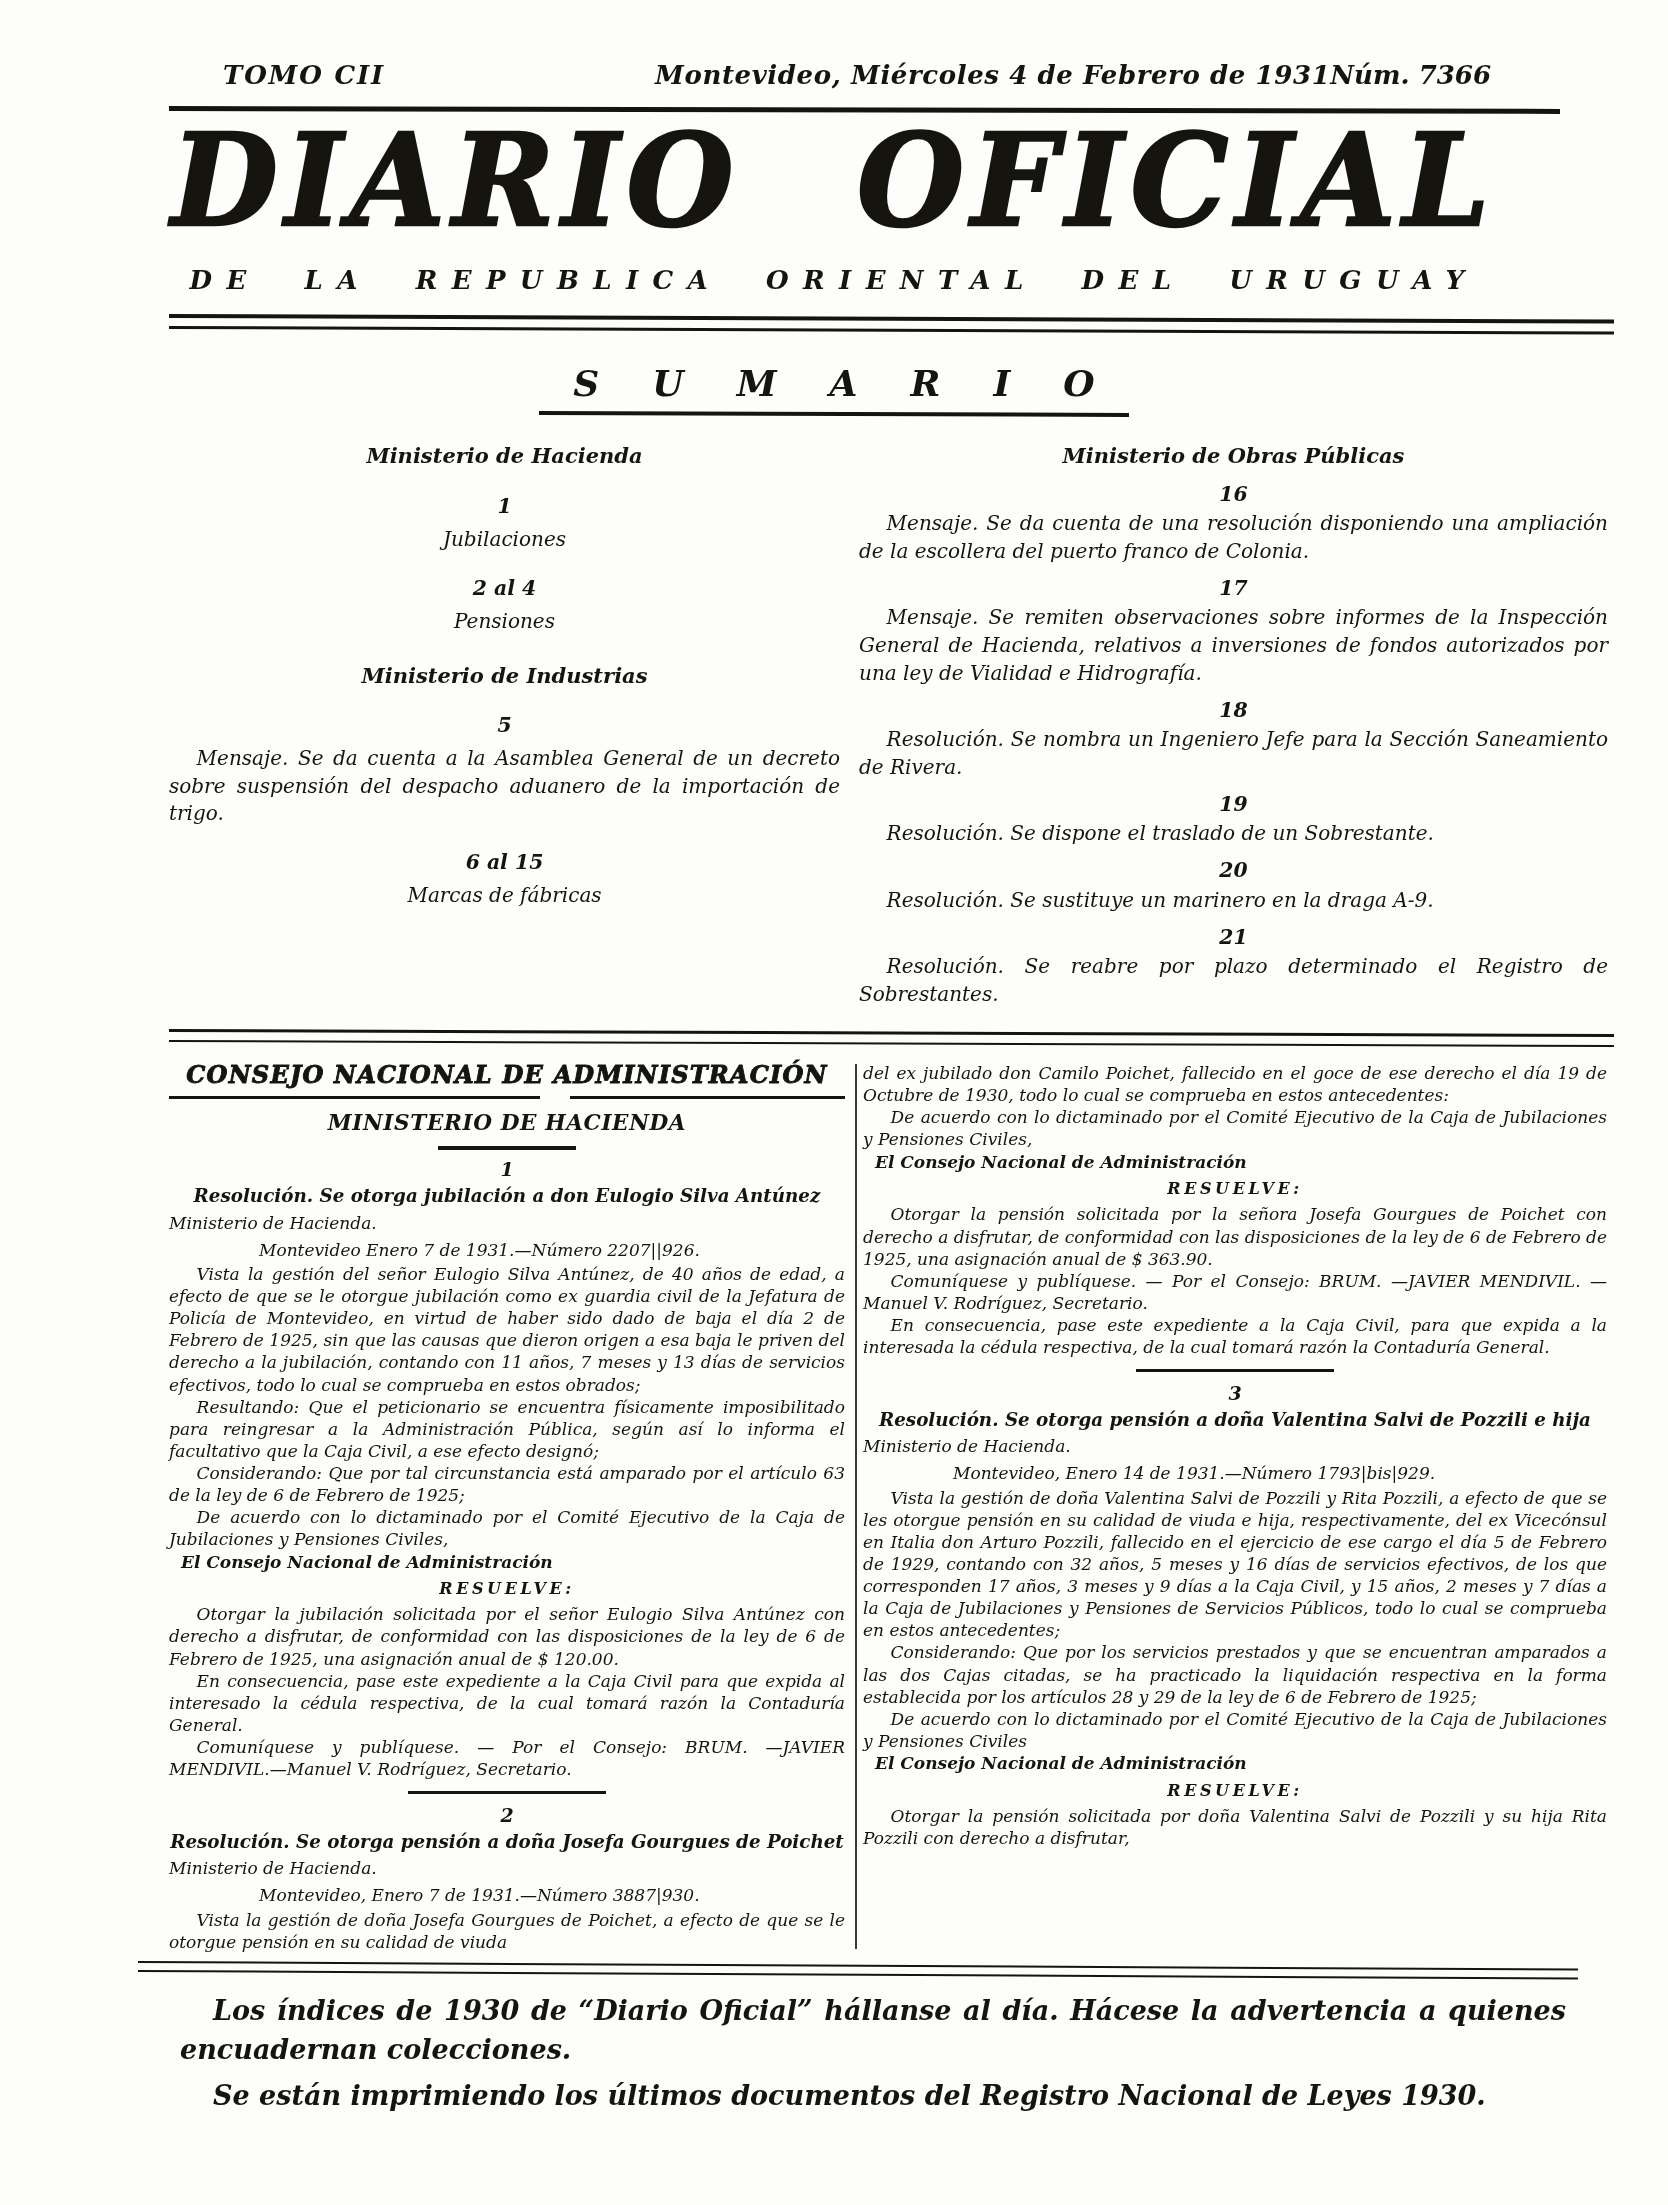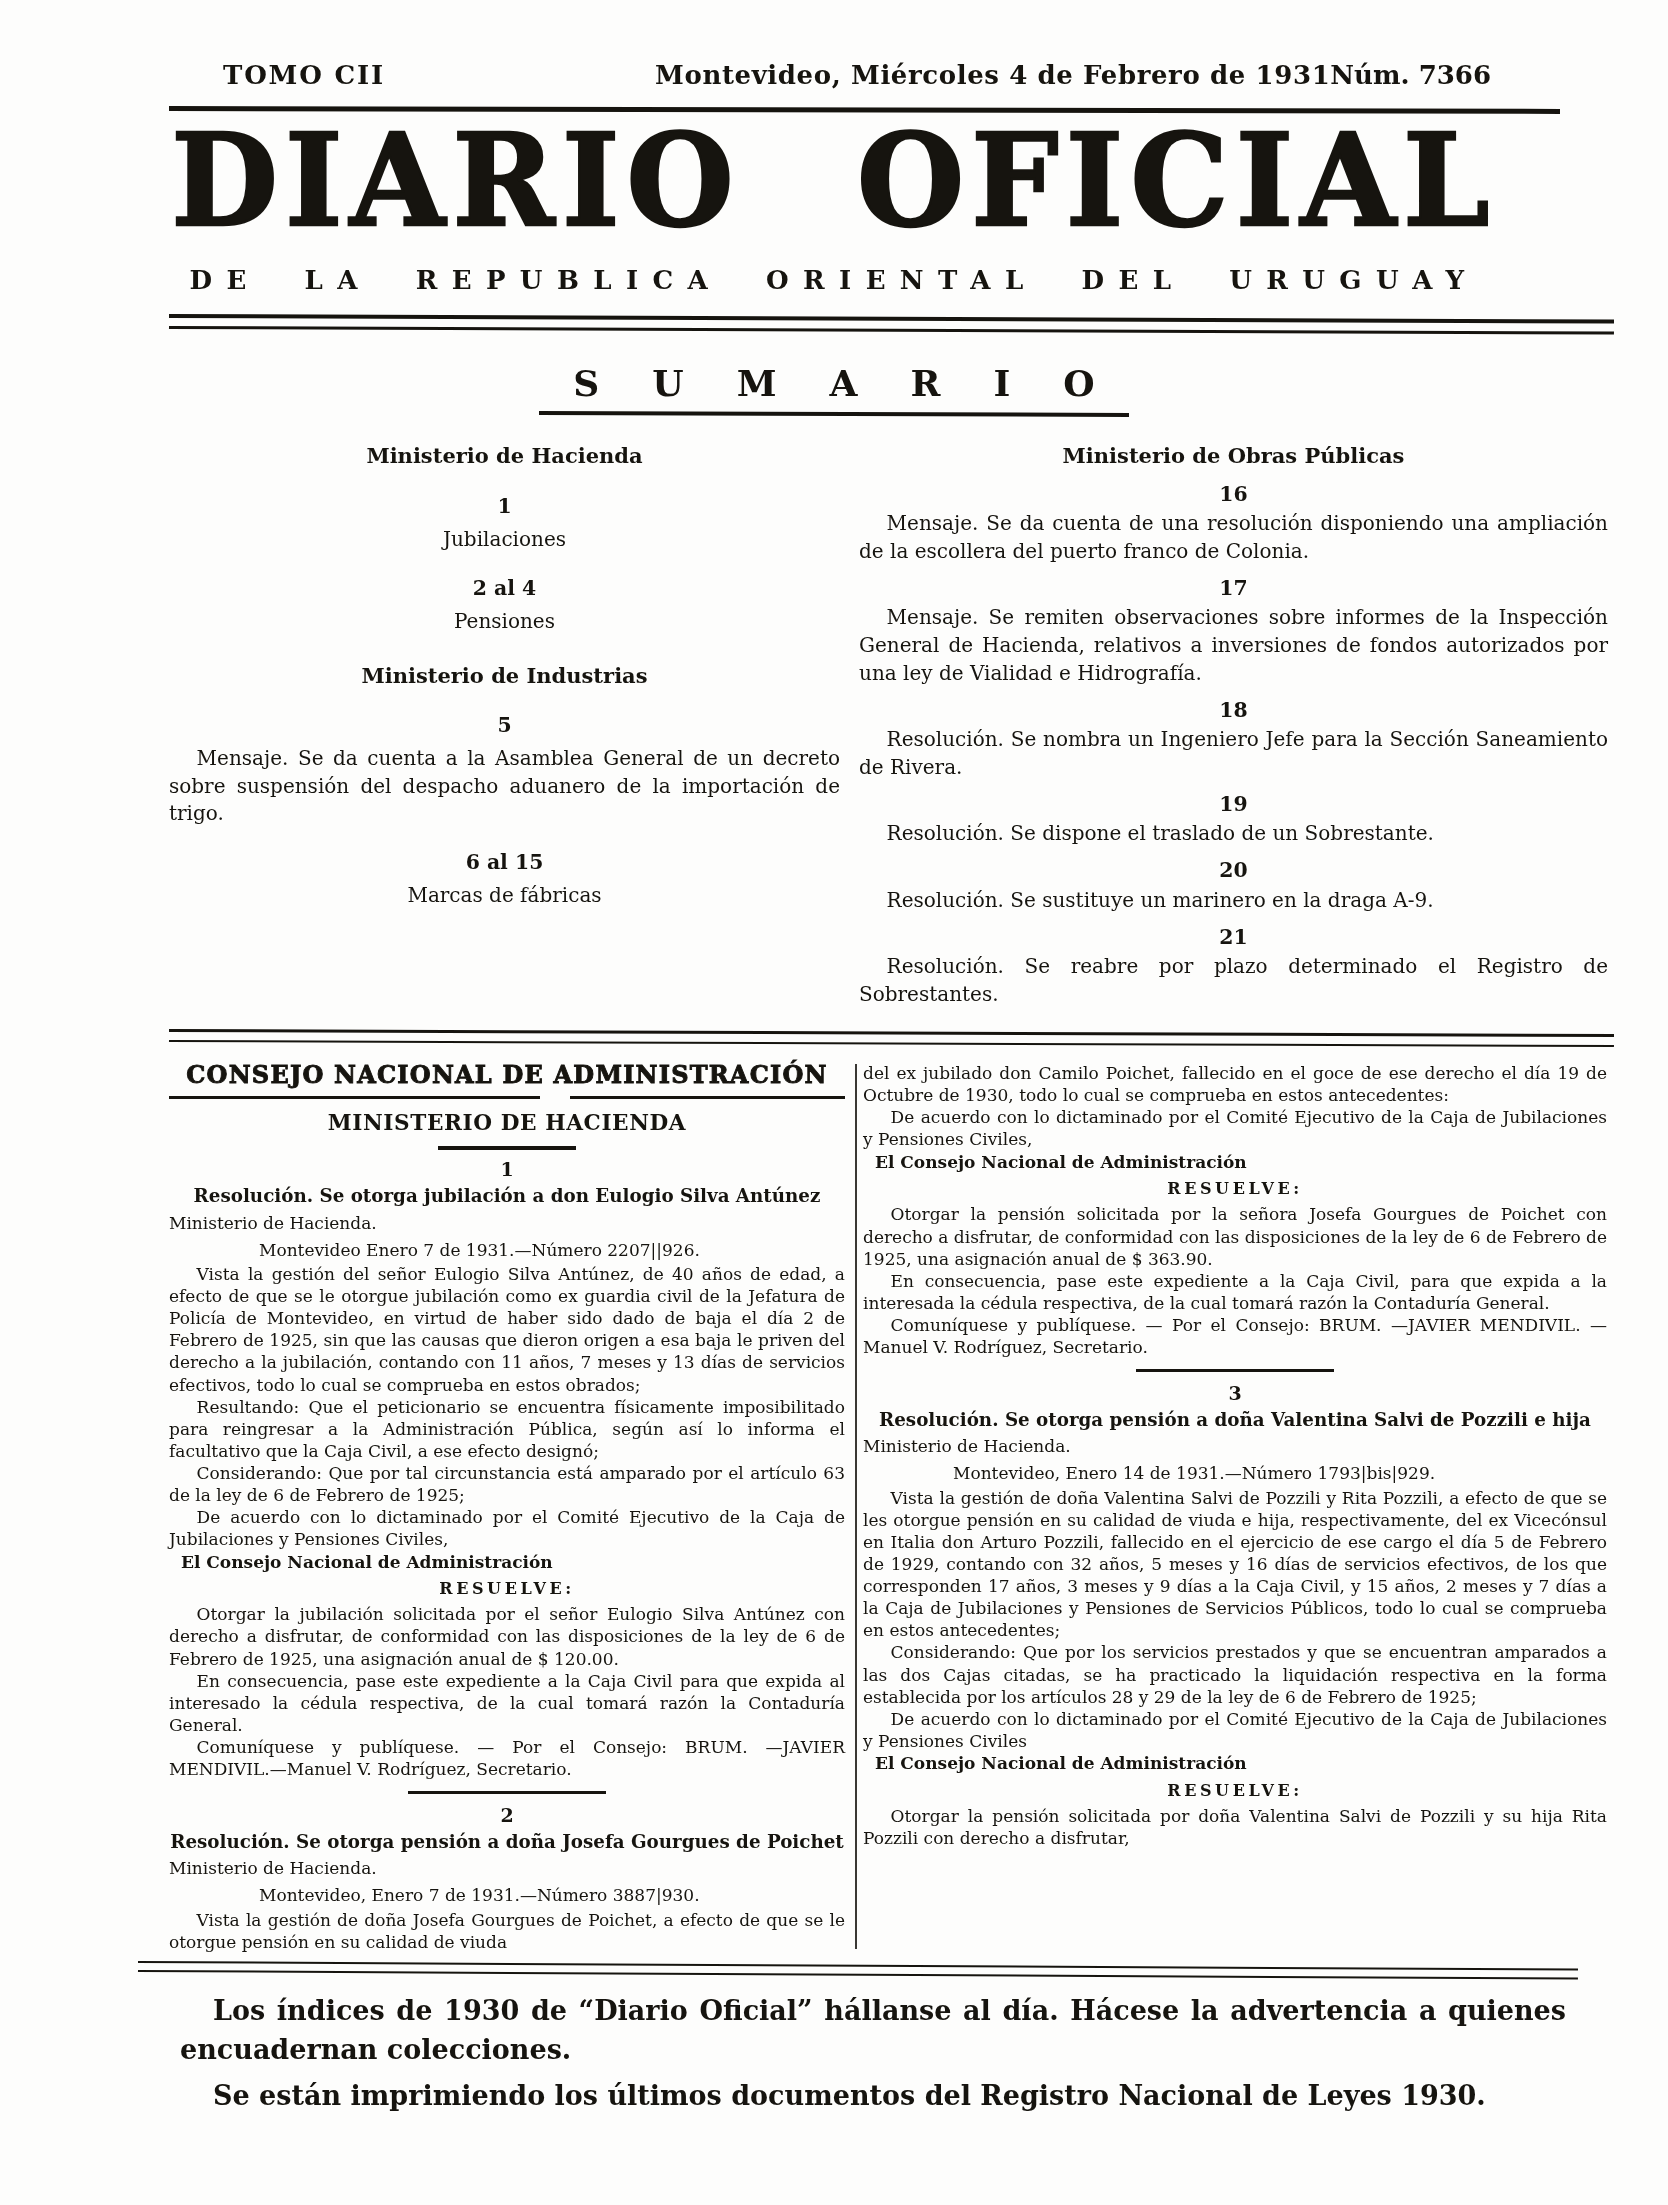--- a/index.html
+++ b/index.html
@@ -1,21 +1,21 @@
 <!DOCTYPE html>
 <html style="font-size:9.6px"><head>
 <meta charset="utf-8">
 <style>
   html,body{margin:0;padding:0;}
   body{
     width:1668px;height:2205px;overflow:hidden;
     background:#fdfdfc;color:#16140f;
     font-family:"DejaVu Serif","Liberation Serif",serif;
   }
-  .page{position:relative;width:1668px;height:2205px;}
+  .page{position:relative;width:1668px;height:2205px;font-style:italic;}
 
   
   .mh-row{display:flex;align-items:baseline;padding-top:60px;font-weight:bold;font-size:26px;}
   .mh-tomo{margin-left:223px;letter-spacing:1.8px;white-space:nowrap;}
   .mh-date{flex:1;text-align:right;letter-spacing:0.6px;white-space:nowrap;}
   .mh-num{margin-right:177px;white-space:nowrap;}
   .rule-top{margin:15.6px 108px 0 169px;height:5.4px;background:#16140f;transform:rotate(0.12deg);transform-origin:left center;}
   .np-title{
     text-align:center;font-size:123px;line-height:1.06;font-weight:bold;
     letter-spacing:7.2px;word-spacing:66px;margin-top:3.6px;
@@ -140,22 +140,22 @@
           <div class="blk dateline">Montevideo, Enero 7 de 1931.—Número 3887|930.</div>
           <div class="blk para">Vista la gestión de doña Josefa Gourgues de Poichet, a efecto de que se le otorgue pensión en su calidad de viuda</div>
         </div>
     </div>
     <div class="art-col">
         <div class="blk cont">del ex jubilado don Camilo Poichet, fallecido en el goce de ese derecho el día 19 de Octubre de 1930, todo lo cual se comprueba en estos antecedentes:</div>
         <div class="blk para">De acuerdo con lo dictaminado por el Comité Ejecutivo de la Caja de Jubilaciones y Pensiones Civiles,</div>
         <div class="blk strong-line">El Consejo Nacional de Administración</div>
         <div class="blk resuelve">RESUELVE:</div>
         <div class="blk para">Otorgar la pensión solicitada por la señora Josefa Gourgues de Poichet con derecho a disfrutar, de conformidad con las disposiciones de la ley de 6 de Febrero de 1925, una asignación anual de $ 363.90.</div>
+        <div class="blk para">Comuníquese y publíquese. — Por el Consejo: BRUM. —JAVIER MENDIVIL. — Manuel V. Rodríguez, Secretario.</div>
         <div class="blk para">En consecuencia, pase este expediente a la Caja Civil, para que expida a la interesada la cédula respectiva, de la cual tomará razón la Contaduría General.</div>
-        <div class="blk para">Comuníquese y publíquese. — Por el Consejo: BRUM. —JAVIER MENDIVIL. — Manuel V. Rodríguez, Secretario.</div>
         <div class="blk rule-mid"></div>
         <div class="blk num">3</div>
         <div class="blk res-title">Resolución. Se otorga pensión a doña Valentina Salvi de Pozzili e hija</div>
         <div class="blk plain">Ministerio de Hacienda.</div>
         <div class="blk dateline">Montevideo, Enero 14 de 1931.—Número 1793|bis|929.</div>
         <div class="blk para">Vista la gestión de doña Valentina Salvi de Pozzili y Rita Pozzili, a efecto de que se les otorgue pensión en su calidad de viuda e hija, respectivamente, del ex Vicecónsul en Italia don Arturo Pozzili, fallecido en el ejercicio de ese cargo el día 5 de Febrero de 1929, contando con 32 años, 5 meses y 16 días de servicios efectivos, de los que corresponden 17 años, 3 meses y 9 días a la Caja Civil, y 15 años, 2 meses y 7 días a la Caja de Jubilaciones y Pensiones de Servicios Públicos, todo lo cual se comprueba en estos antecedentes;</div>
         <div class="blk para">Considerando: Que por los servicios prestados y que se encuentran amparados a las dos Cajas citadas, se ha practicado la liquidación respectiva en la forma establecida por los artículos 28 y 29 de la ley de 6 de Febrero de 1925;</div>
         <div class="blk para">De acuerdo con lo dictaminado por el Comité Ejecutivo de la Caja de Jubilaciones y Pensiones Civiles</div>
         <div class="blk strong-line">El Consejo Nacional de Administración</div>
         <div class="blk resuelve">RESUELVE:</div>

